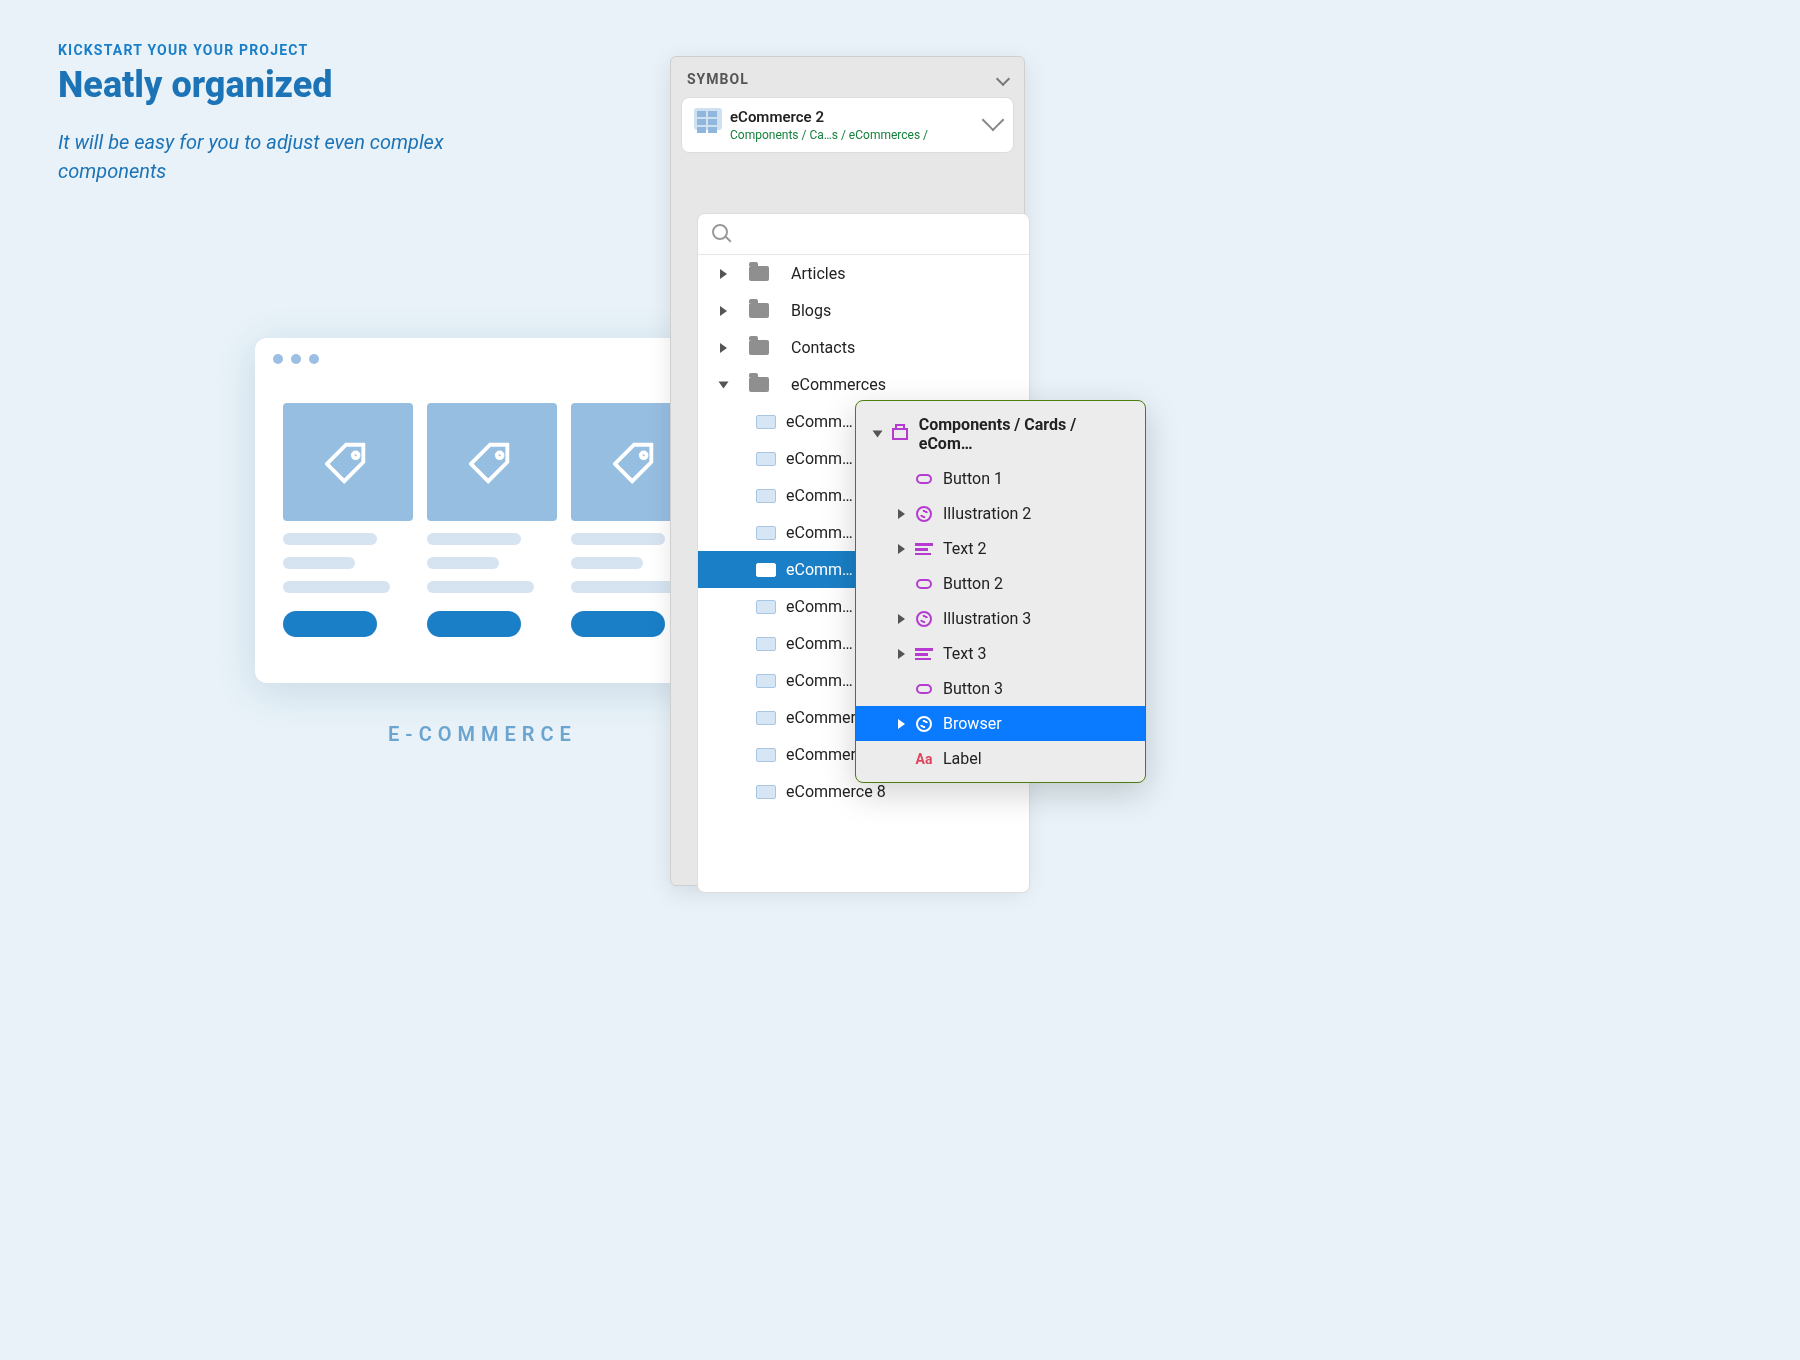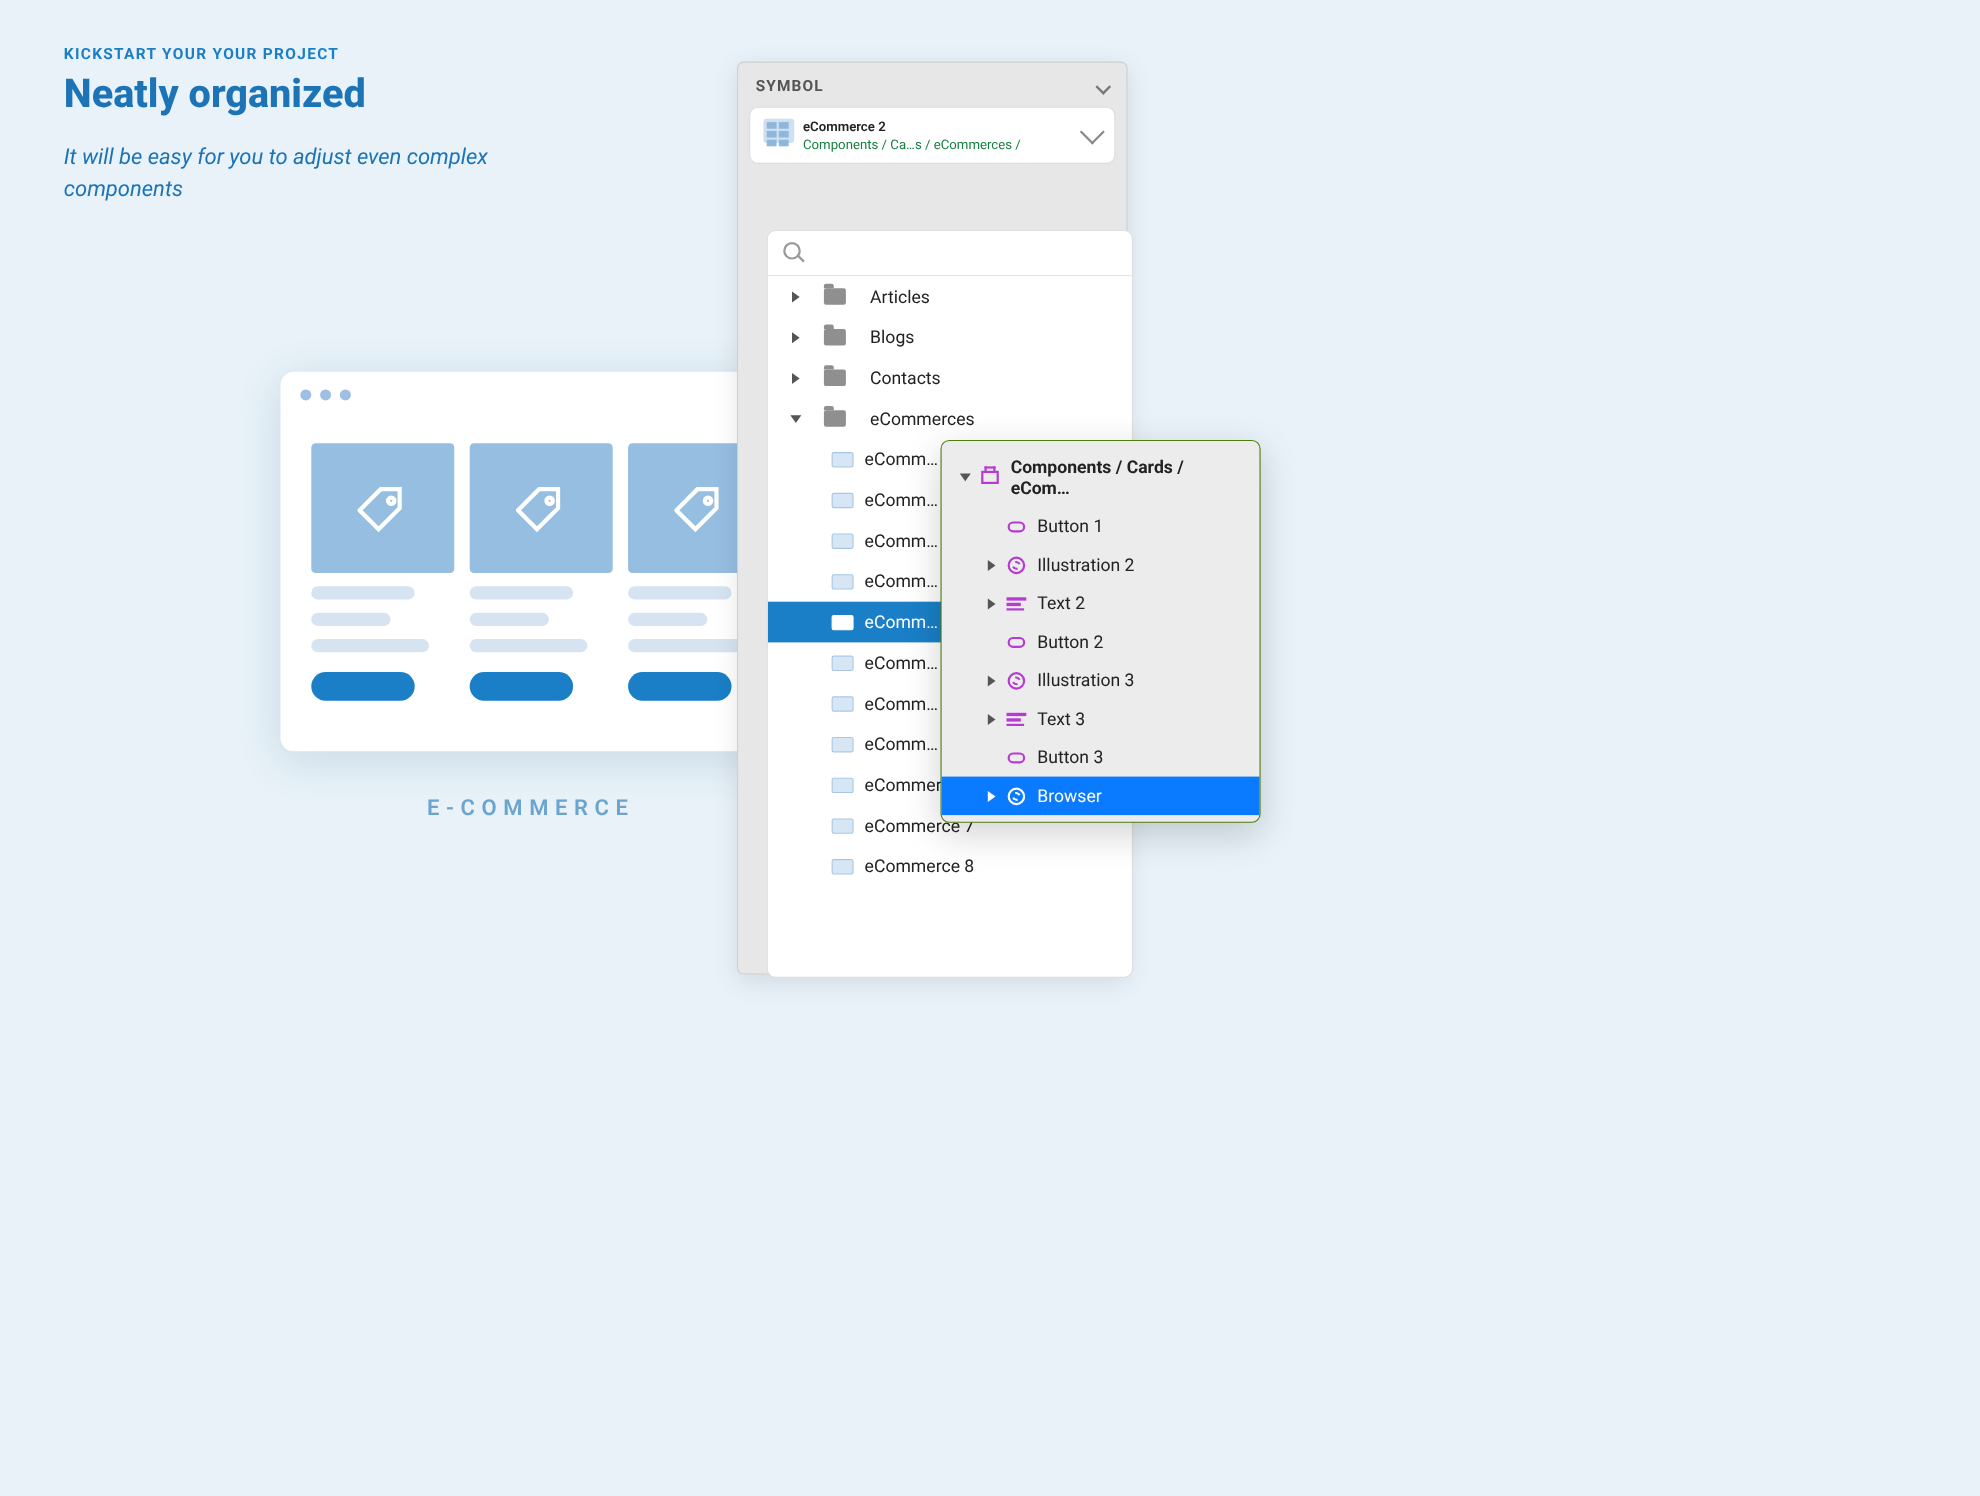--- a/index.html
+++ b/index.html
@@ -35,21 +35,21 @@
   .symbol-panel {
     position:absolute; left:670px; top:56px; width:355px; height:830px;
     background:#e7e7e7; border-radius:6px; border:1px solid #cfcfcf;
     box-shadow:0 6px 24px rgba(0,0,0,.10);
   }
   .sym-hdr { display:flex; align-items:center; justify-content:space-between; padding:14px 16px 10px; color:#555; font-weight:700; font-size:14px; letter-spacing:1px; }
   .sym-card { margin:0 10px; background:#fff; border:1px solid #dcdcdc; border-radius:8px; padding:10px 38px 10px 48px; position:relative; }
   .sym-thumb { position:absolute; left:12px; top:10px; width:28px; height:22px; background:#cfe0f1; border-radius:3px; display:flex; flex-wrap:wrap; gap:2px; padding:3px; }
   .sym-thumb span { width:9px; height:6px; background:#8fb6dc; }
   .sym-chev { position:absolute; right:12px; top:14px; width:16px; height:16px; border-right:2px solid #888; border-bottom:2px solid #888; transform:rotate(45deg); }
-  .sym-title { font-weight:600; font-size:12px; color:#222; }
+  .sym-title { font-weight:600; font-size:15px; color:#222; }
   .sym-bread { font-size:12px; color:#15803d; margin-top:2px; }
   .sym-tree { margin-top:60px; background:#fff; border:1px solid #dedede; border-radius:8px; margin-left:26px; margin-right:-6px; height:680px; overflow:hidden; }
   .search-row { padding:10px 14px; border-bottom:1px solid #e5e5e5; }
   .search-ic { width:16px; height:16px; border:2px solid #9a9a9a; border-radius:50%; display:inline-block; position:relative; }
   .search-ic::after { content:""; position:absolute; width:8px; height:2px; background:#9a9a9a; transform:rotate(45deg); right:-6px; bottom:-2px; }
   .tree-item { display:flex; align-items:center; gap:22px; padding:9px 12px 9px 22px; font-size:16px; color:#222; cursor:default; }
   .tree-item .tri { width:0; height:0; border-left:7px solid #555; border-top:5px solid transparent; border-bottom:5px solid transparent; }
   .tree-item .tri.down { transform:rotate(90deg); }
   .folder { width:20px; height:15px; background:#8f8f8f; border-radius:2px; position:relative; }
   .folder::before { content:""; position:absolute; top:-4px; left:0; width:9px; height:4px; background:#8f8f8f; border-radius:2px 2px 0 0; }
@@ -294,14 +294,21 @@
         </span>
         <span>Button 3</span>
       </div>
       <div class="layer-row level2 haschild selected">
         <span class="layer-tri"></span>
         <span class="layer-ic">
           <span class="ic-sym"></span>
         </span>
         <span>Browser</span>
       </div>
+      <div class="layer-row level2">
+        <span class="layer-tri"></span>
+        <span class="layer-ic">
+          <span class="ic-aa">Aa</span>
+        </span>
+        <span>Label</span>
+      </div>
     </div>
 </div>
 
 </body></html>

